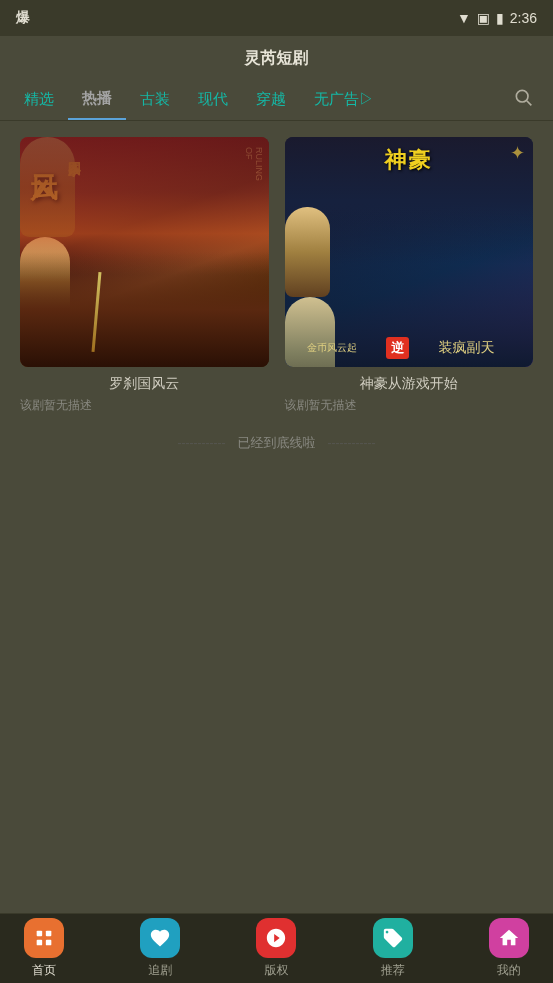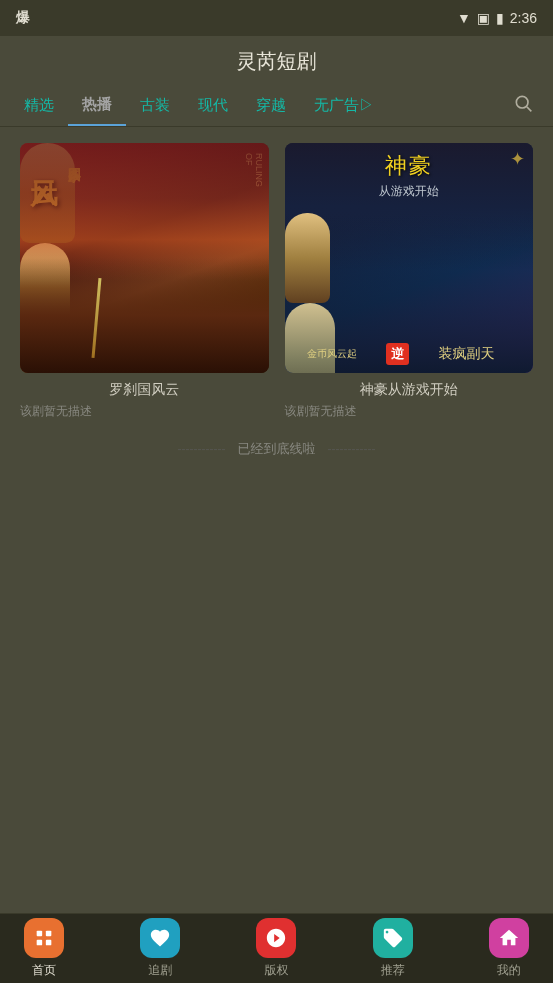--- a/index.html
+++ b/index.html
@@ -32,22 +32,22 @@
       align-items: center;
       gap: 6px;
       font-size: 14px;
       color: #e0ddd0;
     }
 
     
     .app-title {
       text-align: center;
       padding: 12px 0 10px;
-      font-size: 20px;
-      font-weight: 400;
+      font-size: 16px;
+      font-weight: 700;
       color: #e8e5d8;
       background: #4a4a3a;
     }
 
     
     .category-tabs {
       display: flex;
       align-items: center;
       padding: 0 10px;
       background: #4a4a3a;
@@ -299,22 +299,21 @@
       <div class="drama-title">罗刹国风云</div>
       <div class="drama-desc">该剧暂无描述</div>
     </div>
 
     <div class="drama-card">
       <div class="drama-poster poster-2">
         <div class="poster-2-content">
 
           <div style="position:absolute;top:0;left:0;right:0;height:55%;background:linear-gradient(180deg,#1a1a2e 0%,#16213e 50%,transparent 100%);"></div>
           <div style="position:absolute;top:8px;left:0;right:0;text-align:center;">
-            <div style="font-size:22px;font-weight:400;color:#f0d020;text-shadow:1px 1px 3px #000;letter-spacing:2px;">神豪</div>
-            <div style="font-size:12px;color:#c0c8d0;margin-top:2px;">从游戏开始</div>
+            <div style="font-size:22px;font-weight:700;color:#f0d020;text-shadow:1px 1px 3px #000;letter-spacing:2px;">神豪</div>
           </div>
 
           <div style="position:absolute;top:5px;right:8px;font-size:18px;color:#d0b040;opacity:0.8;">✦</div>
 
           <div class="poster-2-people">
             <div class="p4"></div>
             <div class="p1"></div>
 
           </div>
 

